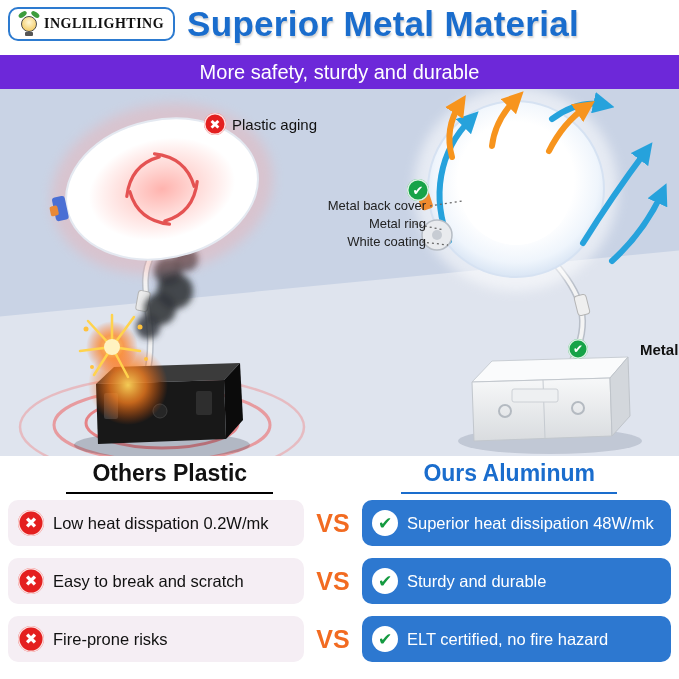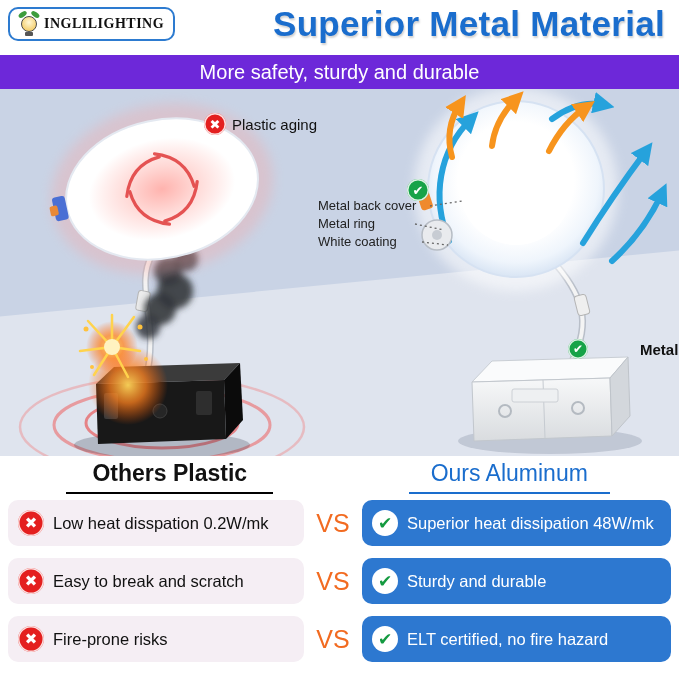--- a/index.html
+++ b/index.html
@@ -13,64 +13,64 @@
         padding:3px 9px;margin-left:8px;flex:0 0 auto;}
   .logo-text{font-family:"Liberation Serif","DejaVu Serif",serif;font-weight:bold;font-size:14px;
              letter-spacing:.5px;color:#101010;}
   .bulb{position:relative;width:20px;height:24px;flex:0 0 auto;}
   .bulb .globe{position:absolute;left:2px;top:4px;width:14px;height:14px;border-radius:50%;
                background:radial-gradient(circle at 50% 38%,#fff7d6,#f0c14b);border:1.5px solid #4a4a4a;}
   .bulb .base{position:absolute;left:6px;bottom:0;width:8px;height:4px;background:#555;border-radius:1px;}
   .bulb .leaf-l,.bulb .leaf-r{position:absolute;top:0;width:9px;height:4.5px;background:#3d9c3d;border-radius:50%;}
   .bulb .leaf-l{left:-1px;transform:rotate(-35deg);}
   .bulb .leaf-r{right:-1px;transform:rotate(35deg);}
-  .title{flex:1;text-align:right;font-size:35px;font-weight:800;color:#1a6dcd;
+  .title{flex:1;text-align:left;font-size:35px;font-weight:800;color:#1a6dcd;
          letter-spacing:.3px;text-shadow:1px 2px 2px rgba(0,0,0,.18);padding-right:14px;margin-left:12px;}
 
   
   .band{position:absolute;top:55px;left:0;width:679px;height:34px;background:#6d28d9;
         display:flex;align-items:center;justify-content:center;color:#fff;font-size:20px;}
 
   
   .scene{position:absolute;top:89px;left:0;width:679px;height:367px;background:#c9d3e5;overflow:hidden;}
   .scene .floor{position:absolute;inset:0;background:#dfe4ee;
         clip-path:polygon(0 62%,100% 44%,100% 100%,0 100%);}
   .scene svg{position:absolute;inset:0;}
   .co{position:absolute;display:flex;align-items:center;gap:6px;white-space:nowrap;}
   .co span.lbl{font-size:15px;color:#111;}
   .co span.lbl.bold{font-weight:700;margin-left:46px;}
   .xc,.gc{border-radius:50%;color:#fff;display:flex;align-items:center;justify-content:center;
           font-weight:900;box-shadow:inset 0 0 0 1.5px rgba(255,255,255,.85);flex:0 0 auto;}
   .xc{background:#e41f1f;}
   .gc{background:#17a348;}
   .sz22{width:22px;height:22px;font-size:13px;}
   .sz20{width:20px;height:20px;font-size:12px;}
-  .labels-right{position:absolute;left:318px;top:108px;width:108px;text-align:left;
+  .labels-right{position:absolute;left:318px;top:108px;width:108px;text-align:right;
                 font-size:13px;color:#222;line-height:18px;}
 
   
   .headings{position:absolute;top:460px;left:0;width:679px;display:flex;}
   .headings>div{width:50%;text-align:center;}
   .hl{display:inline-block;font-size:23px;font-weight:800;color:#111;
       border-bottom:2.5px solid #000;padding:0 26px 5px;}
-  .hr{display:inline-block;font-size:23px;font-weight:400;color:#1a6dcd;
+  .hr{display:inline-block;font-size:23px;font-weight:700;color:#1a6dcd;
       border-bottom:2.5px solid #1a6dcd;padding:0 22px 5px;}
 
   
   .rows{position:absolute;top:500px;left:0;width:679px;padding:0 8px;box-sizing:border-box;}
   .row{display:flex;align-items:center;margin-bottom:12px;}
   .pill{height:46px;display:flex;align-items:center;gap:9px;padding:0 10px;border-radius:10px;
         box-sizing:border-box;}
   .pill.left{width:296px;background:#f5eef4;color:#111;}
   .pill.right{flex:1;background:#2d78d0;color:#fff;}
   .pill .xc{width:26px;height:26px;font-size:15px;}
   .wc{width:26px;height:26px;border-radius:50%;background:#fff;color:#149a40;font-weight:900;
       font-size:17px;display:flex;align-items:center;justify-content:center;flex:0 0 auto;}
   .pill-text{font-size:16.5px;}
-  .vs{width:58px;text-align:center;font-size:25px;font-weight:400;color:#f26b21;flex:0 0 auto;}
+  .vs{width:58px;text-align:center;font-size:25px;font-weight:700;color:#f26b21;flex:0 0 auto;}
 </style>
 </head>
 <body>
 
 <div class="page">
 
   <div class="header">
     <div class="logo">
       <span class="bulb">
         <span class="leaf-l"></span>

